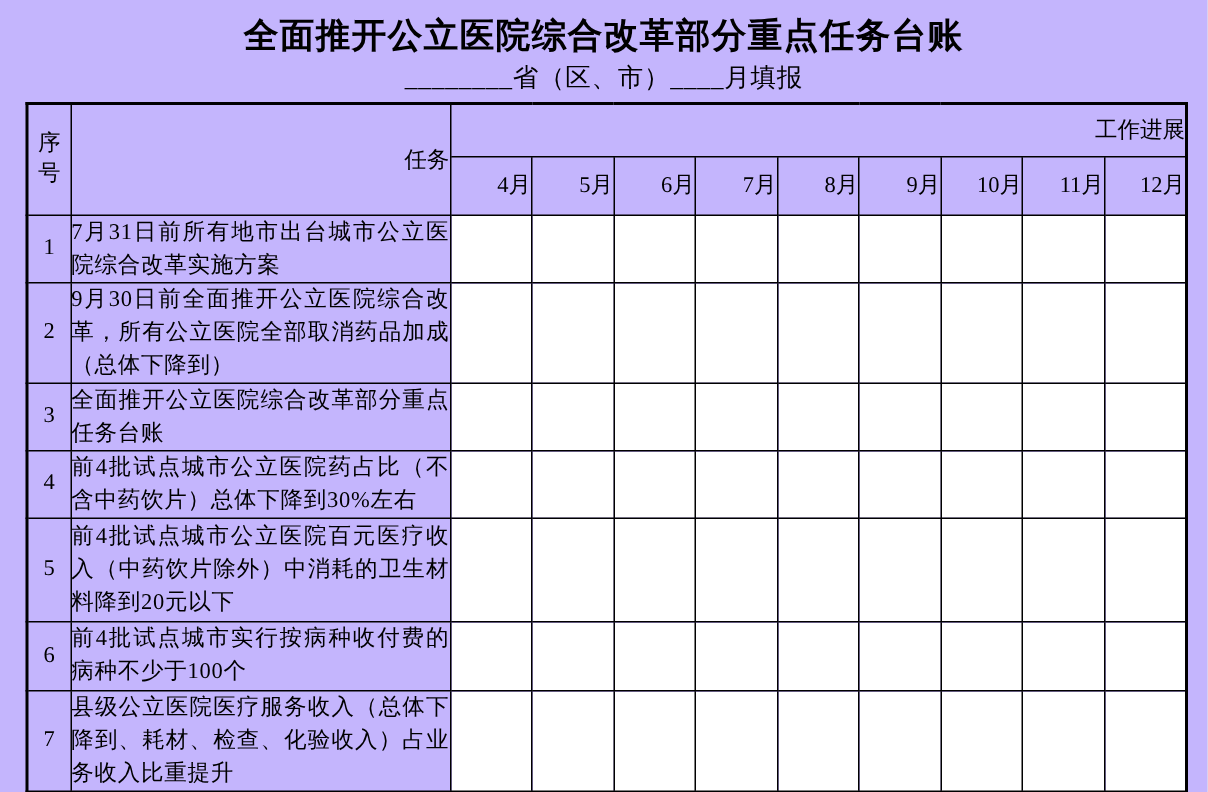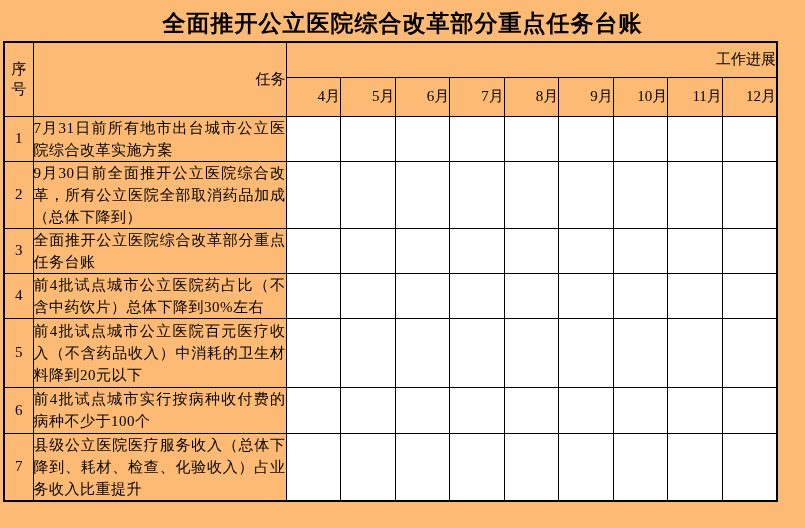--- a/index.html
+++ b/index.html
@@ -2,21 +2,21 @@
 <html><head>
 <meta charset="utf-8">
 <style>
   * { box-sizing: border-box; }
   html, body { margin: 0; padding: 0; background: #e8e8e8; }
   .page {
     position: relative;
     width: 805px;
     height: 528px;
     margin: 0 auto;
-    background: #fdba74;
+    background: #c4b5fd;
     color: #000000;
     font-family: "Liberation Serif", "DejaVu Serif", serif;
     overflow: hidden;
   }
   .title {
     margin: 9px 0 2px 0;
     text-align: center;
     font-size: 23px;
     font-weight: bold;
     letter-spacing: 1px;
@@ -26,21 +26,21 @@
     text-align: center;
     font-size: 17px;
     line-height: 22px;
     margin-bottom: 5px;
     letter-spacing: 0.5px;
   }
   table.ledger {
     border-collapse: collapse;
     table-layout: fixed;
     width: 775px;
-    margin-left: 3px;
+    margin-left: 17px;
     border: 2px solid #000000;
   }
   table.ledger th,
   table.ledger td {
     border: 1px solid #000000;
     font-size: 15px;
     font-weight: normal;
     padding: 0;
     overflow: hidden;
   }
@@ -79,20 +79,21 @@
     letter-spacing: 0.5px;
   }
   td.cell-blank { background: #ffffff; }
 </style>
 </head>
 <body>
 
 <div class="page">
 
   <h1 class="title">全面推开公立医院综合改革部分重点任务台账</h1>
+  <div class="subtitle">________省（区、市）____月填报</div>
 
   <table class="ledger">
     <colgroup>
       <col class="c-no">
       <col class="c-task">
       <col>
         <col>
         <col>
         <col>
         <col>
@@ -167,21 +168,21 @@
         <td class="cell-blank"></td>
         <td class="cell-blank"></td>
         <td class="cell-blank"></td>
         <td class="cell-blank"></td>
         <td class="cell-blank"></td>
         <td class="cell-blank"></td>
         <td class="cell-blank"></td>
       </tr>
       <tr class="r5">
         <td class="cell-no">5</td>
-        <td class="cell-task">前4批试点城市公立医院百元医疗收入（不含药品收入）中消耗的卫生材料降到20元以下</td>
+        <td class="cell-task">前4批试点城市公立医院百元医疗收入（中药饮片除外）中消耗的卫生材料降到20元以下</td>
         <td class="cell-blank"></td>
         <td class="cell-blank"></td>
         <td class="cell-blank"></td>
         <td class="cell-blank"></td>
         <td class="cell-blank"></td>
         <td class="cell-blank"></td>
         <td class="cell-blank"></td>
         <td class="cell-blank"></td>
         <td class="cell-blank"></td>
       </tr>

